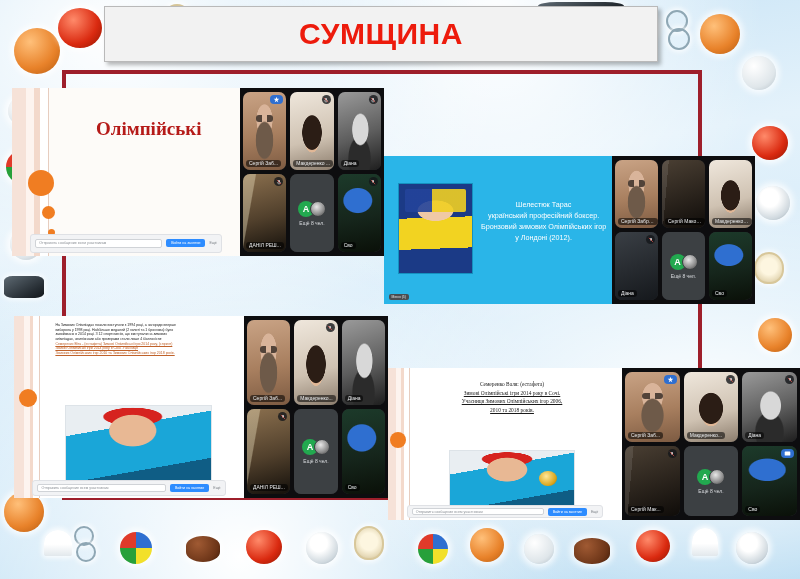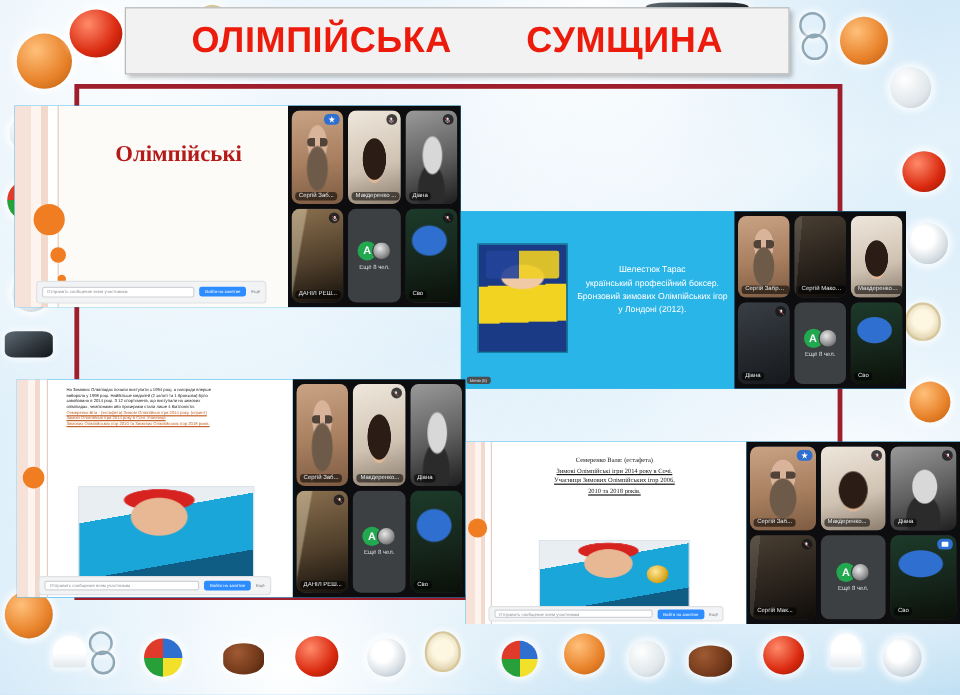--- a/index.html
+++ b/index.html
@@ -301,21 +301,20 @@
   <div class="sp ball-white" style="left:524px;top:534px;width:30px;height:30px;"></div>
   <div class="sp ball-brown" style="left:574px;top:538px;width:36px;height:26px;"></div>
   <div class="sp ball-red" style="left:636px;top:530px;width:34px;height:32px;"></div>
   <div class="sp shuttle" style="left:692px;top:528px;width:26px;height:28px;"></div>
   <div class="sp ball-soccer" style="left:736px;top:532px;width:32px;height:32px;"></div>
 </div>
 
 <div class="red-frame"></div>
 
 <div class="title-banner">
-  <span>ОЛІМПІЙСЬКА</span>
   <span>СУМЩИНА</span>
 </div>
 
 <div class="shot" style="left:12px;top:88px;width:372px;height:168px;">
   <div class="shot-stage" style="width:228px;">
     <div class="slide-white">
       <div class="slide-deco"></div>
       <div class="dot-orange" style="left:7%;top:49%;width:26px;height:26px;"></div>
       <div class="dot-orange" style="left:13%;top:70%;width:13px;height:13px;"></div>
       <div class="dot-orange" style="left:16%;top:84%;width:7px;height:7px;"></div>
@@ -387,21 +386,21 @@
           <svg viewBox="0 0 10 10">
             <rect x="3.6" y="1.6" width="2.8" height="4.4" rx="1.4" fill="#e8eaec"></rect>
             <path d="M1.4 1.4l7.2 7.2" stroke="#ff5d52" stroke-width="1"></path>
           </svg>
         </div>
       <div class="tile-label">Сво</div>
     </div>
   </div>
 </div>
 
-<div class="shot" style="left:384px;top:176px;width:371px;height:148px;justify-content:space-between;">
+<div class="shot" style="left:384px;top:156px;width:371px;height:148px;justify-content:space-between;">
   <div class="shot-stage" style="width:228px;">
     <div class="slide-blue">
       <div class="boxer-photo"></div>
       <div class="blue-text" style="font-size:7.2px;">
         <div>Шелестюк Тарас</div>
         <div>український професійний боксер.</div>
         <div>Бронзовий зимових Олімпійських ігор</div>
         <div>у  Лондоні (2012).</div>
       </div>
       <div class="zb-chip">Меню (5)</div>

